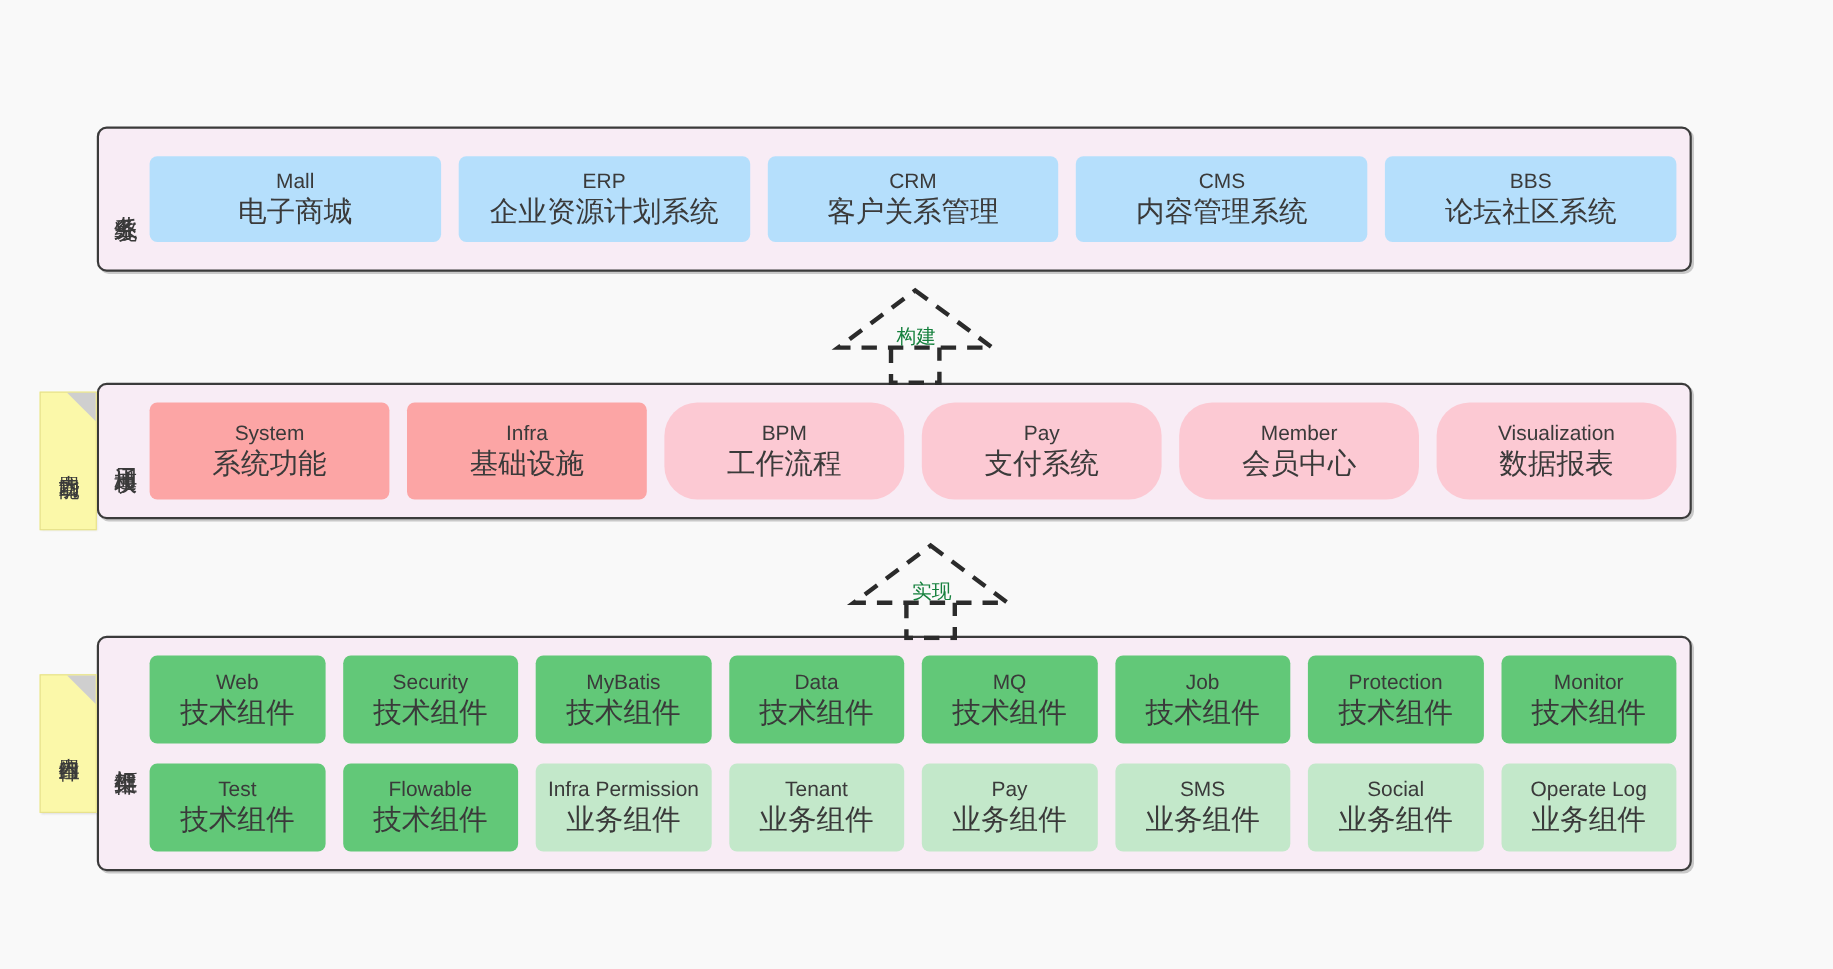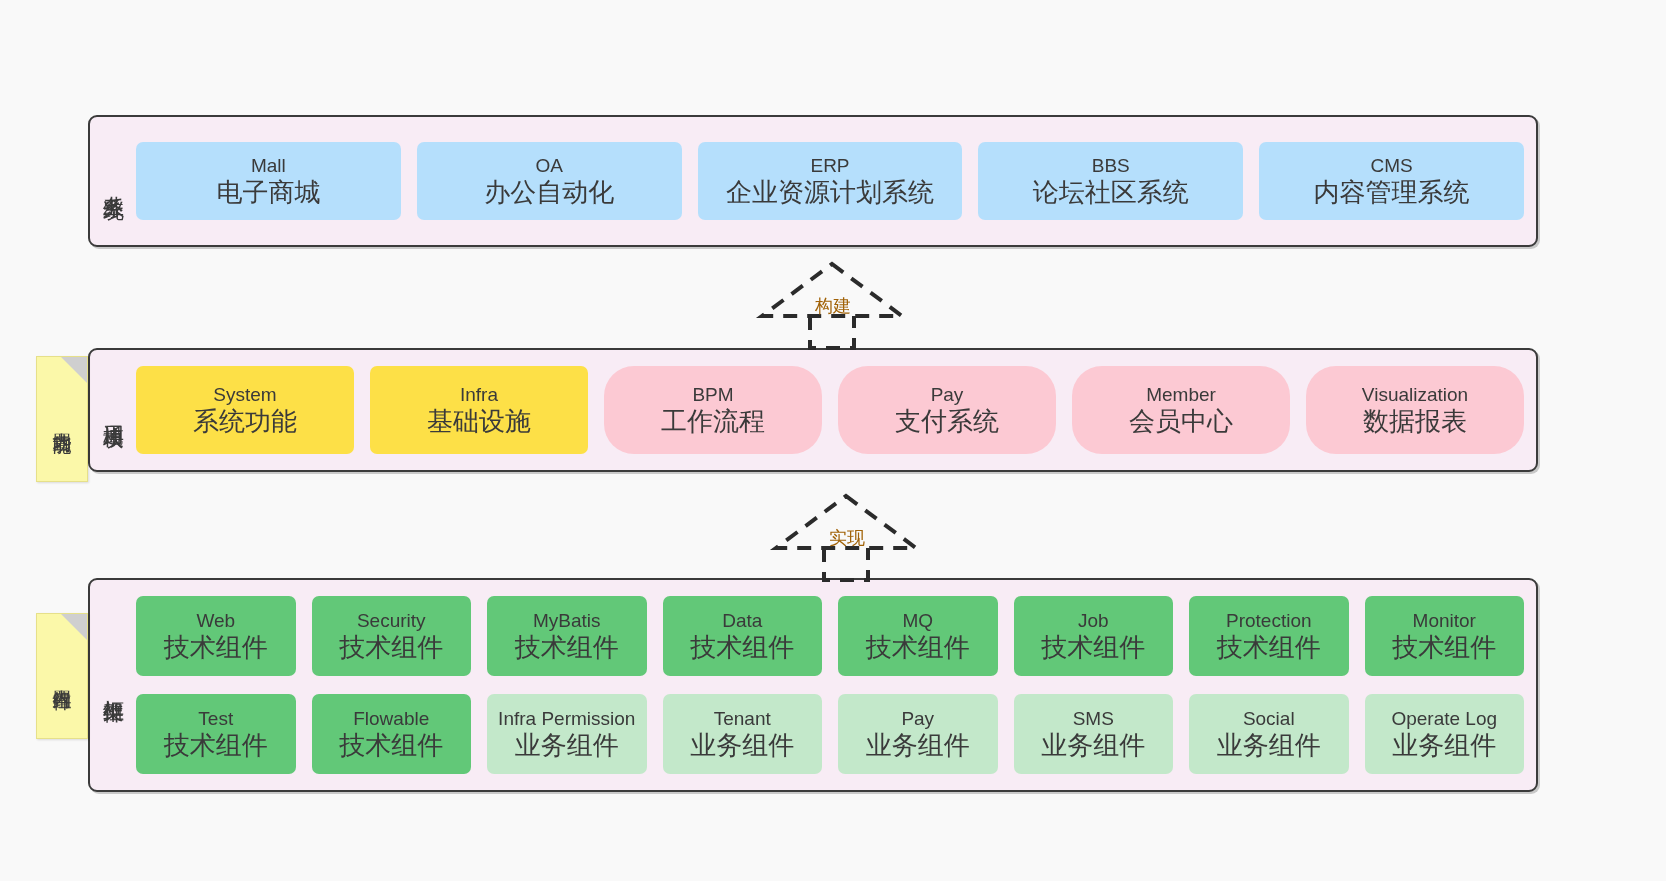--- a/index.html
+++ b/index.html
@@ -82,21 +82,21 @@
     font-size: 19px;
     color: #3a3a3a;
   }
   .box .t-cn {
     font-size: 26px;
     color: #3a3a3a;
     font-family: Liberation Serif, serif;
   }
 
   .box.blue   { background: #b5dffc; height: 78px; }
-  .box.red    { background: #fde047; height: 88px; }
+  .box.red    { background: #fca5a5; height: 88px; }
   .box.pink   { background: #fcc9d3; height: 88px; border-radius: 30px; }
   .box.green  { background: #62c878; height: 80px; }
   .box.ltgreen{ background: #c3e8ca; height: 80px; }
 
   
   .note {
     position: absolute;
     background: #fbf8a9;
     border: 1px solid #e6e08a;
     box-sizing: border-box;
@@ -124,60 +124,60 @@
   }
 
   
   .arrow {
     position: absolute;
     z-index: 3;
   }
   .arrow-label {
     position: absolute;
     font-size: 18px;
-    color: #a16207;
+    color: #15803d;
     background: transparent;
     white-space: nowrap;
     z-index: 5;
   }
 </style>
 </head>
 <body>
 
 <div class="canvas">
 
   <div class="layer" style="left:88px; top:115px; width:1450px; height:132px;">
     <div class="layer-title">业务系统</div>
     <div class="layer-body">
       <div class="row">
 
         <div class="box blue">
           <span class="t-en">Mall</span>
           <span class="t-cn">电子商城</span>
         </div>
 
-        <div class="box blue">
-          <span class="t-en">OA</span>
-          <span class="t-cn">办公自动化</span>
-        </div>
 
         <div class="box blue">
           <span class="t-en">ERP</span>
           <span class="t-cn">企业资源计划系统</span>
         </div>
 
+        <div class="box blue">
+          <span class="t-en">CRM</span>
+          <span class="t-cn">客户关系管理</span>
+        </div>
+
+        <div class="box blue">
+          <span class="t-en">CMS</span>
+          <span class="t-cn">内容管理系统</span>
+        </div>
 
         <div class="box blue">
           <span class="t-en">BBS</span>
           <span class="t-cn">论坛社区系统</span>
-        </div>
-
-        <div class="box blue">
-          <span class="t-en">CMS</span>
-          <span class="t-cn">内容管理系统</span>
         </div>
 
       </div>
     </div>
   </div>
 
   <svg class="arrow" style="left:752px; top:258px;" width="160" height="92" viewBox="0 0 160 92">
 
     <path d="M80 6 L150 58 L10 58 Z" fill="none" stroke="#2b2b2b" stroke-width="4" stroke-dasharray="14 10" stroke-linejoin="miter"></path>
 

